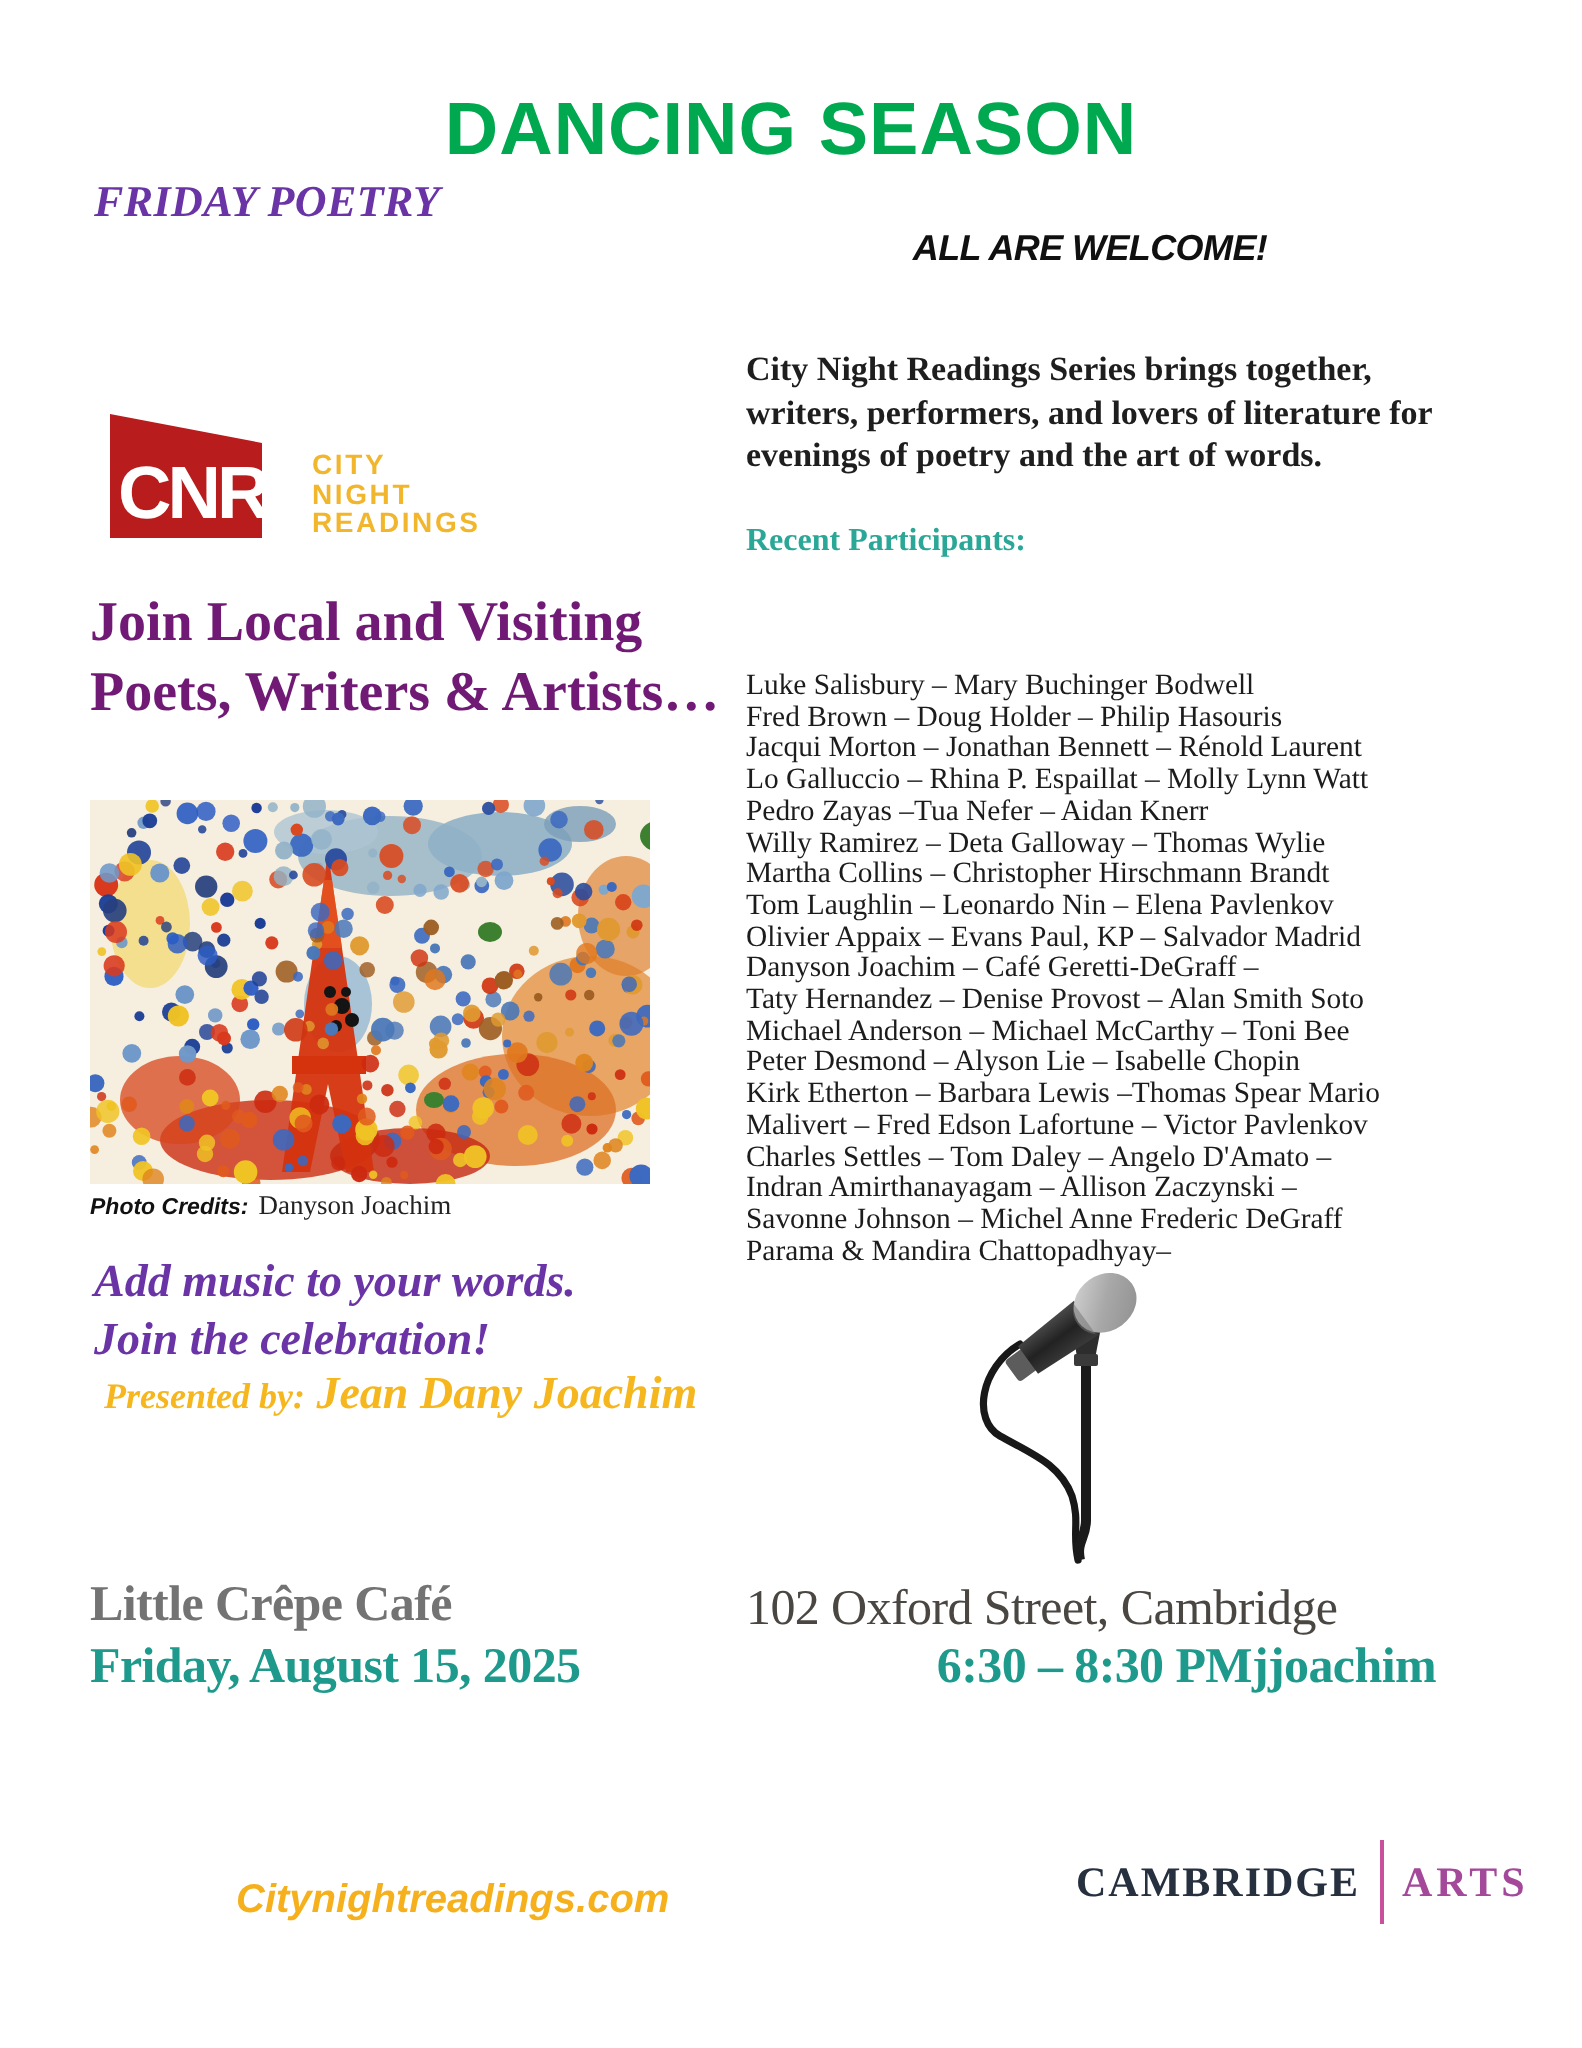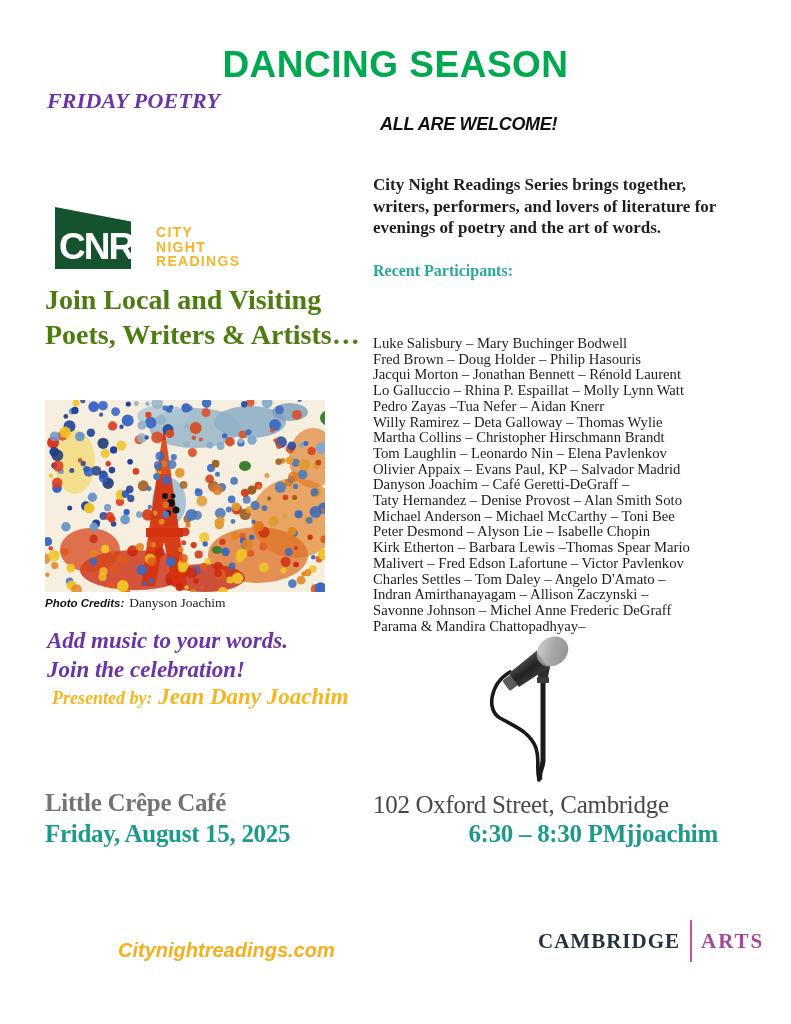--- a/index.html
+++ b/index.html
@@ -14,46 +14,46 @@
   .title{
     left:0;top:44px;width:791px;text-align:center;
     font-family:"Liberation Sans", sans-serif;font-weight:bold;
     font-size:37px;letter-spacing:0.5px;color:#00a94f;white-space:nowrap;
   }
   .subtitle{
     left:47px;top:88px;font-weight:bold;font-style:italic;
     font-size:22px;letter-spacing:0.2px;color:#6a34a6;white-space:nowrap;
   }
   .welcome{
-    left:380px;top:114px;width:330px;
+    left:380px;top:114px;width:330px;text-align:center;
     font-family:"Liberation Sans", sans-serif;font-weight:bold;font-style:italic;
     font-size:18px;letter-spacing:-0.3px;color:#101010;white-space:nowrap;
   }
 
   
   .cnr-wrap{left:55px;top:203px;width:215px;height:70px;}
   .cnr-block{
-    position:absolute;left:0;top:0;width:76px;height:66px;background:#14532d;
+    position:absolute;left:0;top:0;width:76px;height:66px;background:#b91c1c;
     clip-path:polygon(0 6%, 100% 28%, 100% 100%, 0 100%);
   }
   .cnr-acronym{
     position:absolute;left:4px;bottom:4px;
     font-family:"Liberation Sans", sans-serif;font-weight:bold;
     font-size:37px;line-height:37px;color:#ffffff;letter-spacing:-2px;
   }
   .cnr-lines{
     position:absolute;left:101px;top:22px;
     font-family:"Liberation Sans", sans-serif;font-weight:bold;
     font-size:14px;line-height:14.5px;letter-spacing:1.3px;color:#f2b62c;
   }
 
   
   .invite{
-    left:45px;top:282px;font-weight:bold;font-size:28px;line-height:35px;
-    color:#4d7c0f;white-space:nowrap;
+    left:45px;top:294px;font-weight:bold;font-size:28px;line-height:35px;
+    color:#701a75;white-space:nowrap;
   }
 
   
   .about{
     left:373px;top:174px;width:352px;font-weight:bold;
     font-size:17px;line-height:21.5px;color:#1e1e1e;
   }
   .recent{
     left:373px;top:262px;font-weight:bold;font-size:16px;color:#2aa796;
   }

